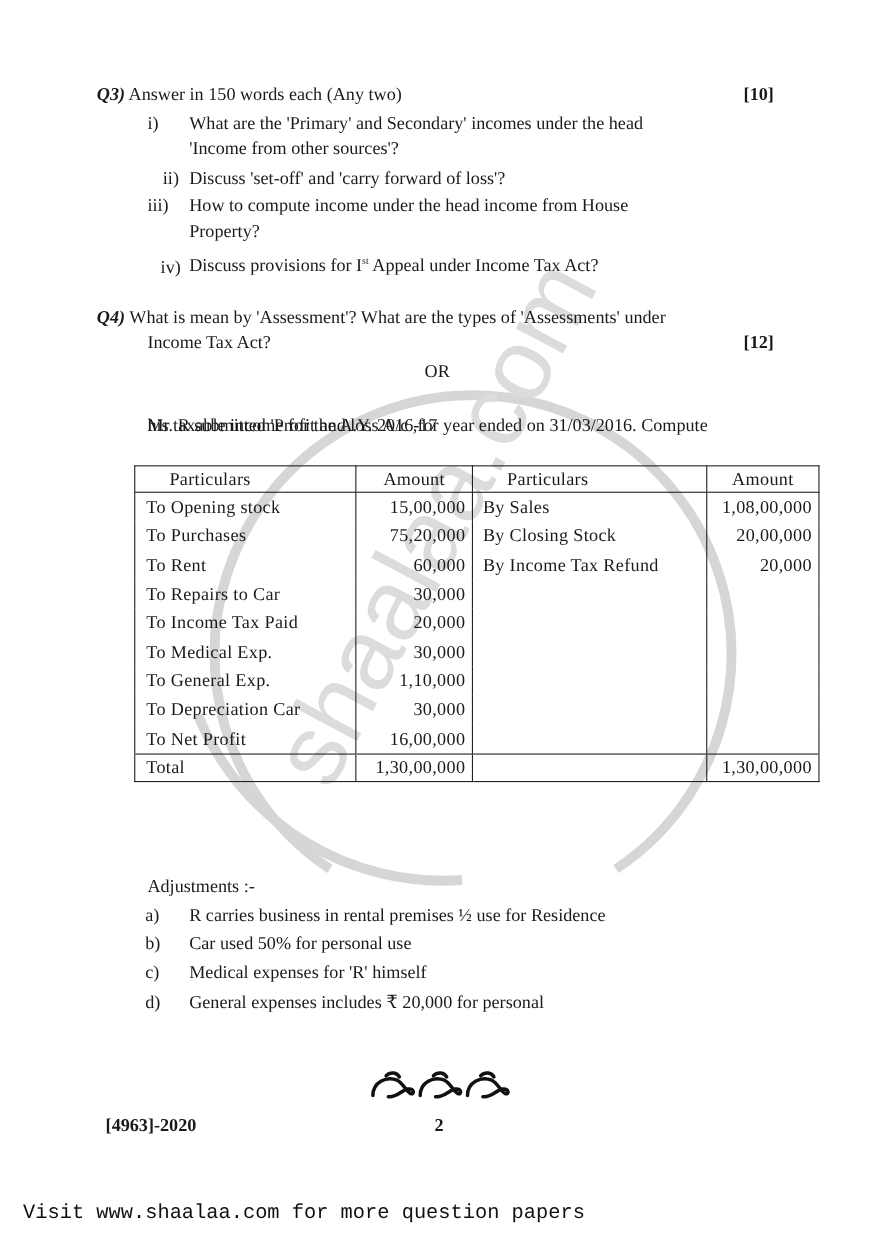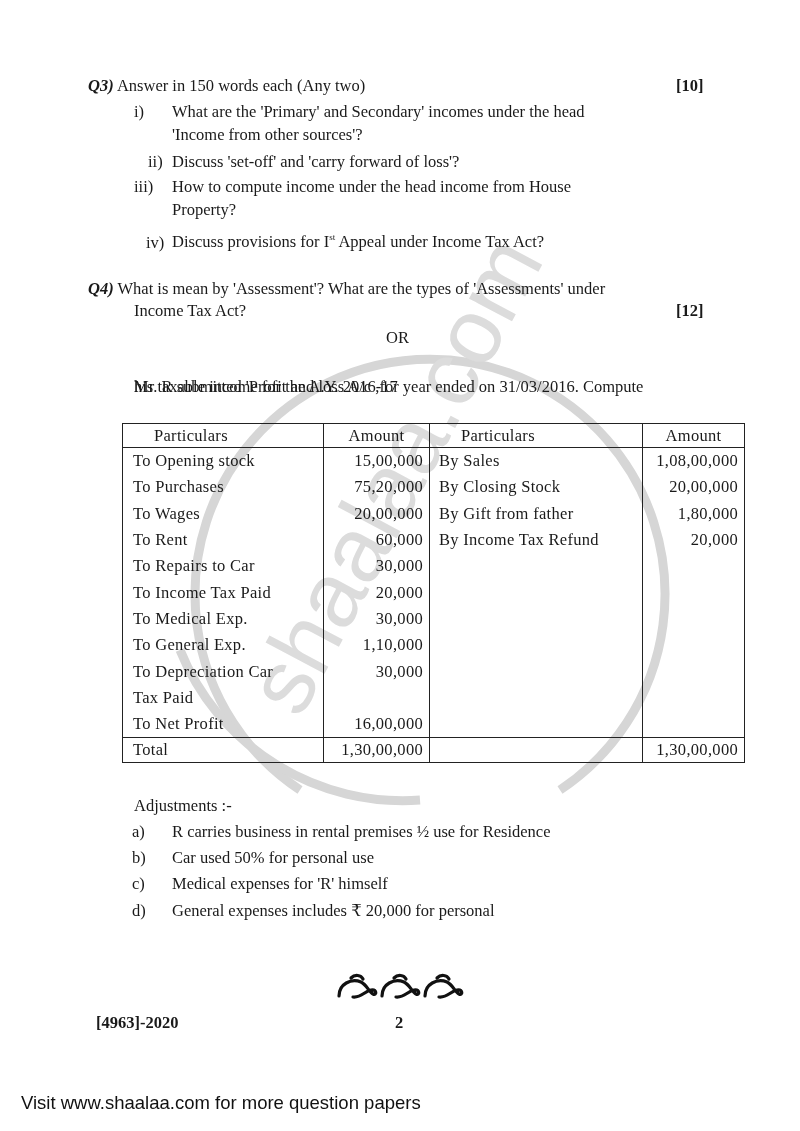--- a/index.html
+++ b/index.html
@@ -18,21 +18,21 @@
   table.pl tr.total td { border-top: 1.3px solid #222; border-bottom: 1.3px solid #222; height: 24px; line-height: 24px; }
   table.pl .c1 { width: 163px; text-align: left; padding-left: 10px; }
   table.pl .c2 { width: 93px; text-align: right; }
   table.pl .c3 { width: 175px; text-align: left; padding-left: 9px; }
   table.pl .c4 { width: 89px; text-align: right; }
   table.pl th.c1, table.pl th.c3 { text-align: left; padding-left: 31px; }
   table.pl th.c2, table.pl th.c4 { text-align: center; }
   .ornament { position: absolute; left: 335px; top: 972px; width: 130px; height: 30px; }
   .footer-code { font-weight: bold; font-size: 16.5px; }
   .page-num { font-weight: bold; font-size: 16.5px; }
-  .visit { font-family: Liberation Sans, sans-serif; font-size: 18.5px; color: #111; }
+  .visit { font-family: Liberation Mono, monospace; font-size: 18.5px; color: #111; }
 </style>
 </head>
 <body>
 
 <svg class="watermark" viewBox="0 0 800 1131">
   <g fill="none" stroke="#d6d6d6" stroke-width="9">
     <path d="M 300 790 A 235 235 0 1 1 560 790"></path>
     <path d="M 180 650 A 240 240 0 0 0 420 800"></path>
   </g>
   <text x="300" y="720" transform="rotate(-62 300 720)" font-family="Liberation Sans, sans-serif" font-size="92" fill="#dcdcdc">shaalaa.com</text>
@@ -86,26 +86,20 @@
         <td class="c3">By Sales</td>
         <td class="c4">1,08,00,000</td>
       </tr>
     <tr>
         <td class="c1">To Purchases</td>
         <td class="c2">75,20,000</td>
         <td class="c3">By Closing Stock</td>
         <td class="c4">20,00,000</td>
       </tr>
     <tr>
-        <td class="c1">To Wages</td>
-        <td class="c2">20,00,000</td>
-        <td class="c3">By Gift from father</td>
-        <td class="c4">1,80,000</td>
-      </tr>
-    <tr>
         <td class="c1">To Rent</td>
         <td class="c2">60,000</td>
         <td class="c3">By Income Tax Refund</td>
         <td class="c4">20,000</td>
       </tr>
     <tr>
         <td class="c1">To Repairs to Car</td>
         <td class="c2">30,000</td>
         <td class="c3"></td>
         <td class="c4"></td>
@@ -124,26 +118,20 @@
       </tr>
     <tr>
         <td class="c1">To General Exp.</td>
         <td class="c2">1,10,000</td>
         <td class="c3"></td>
         <td class="c4"></td>
       </tr>
     <tr>
         <td class="c1">To Depreciation Car</td>
         <td class="c2">30,000</td>
-        <td class="c3"></td>
-        <td class="c4"></td>
-      </tr>
-    <tr>
-        <td class="c1">Tax Paid</td>
-        <td class="c2"></td>
         <td class="c3"></td>
         <td class="c4"></td>
       </tr>
     <tr>
         <td class="c1">To Net Profit</td>
         <td class="c2">16,00,000</td>
         <td class="c3"></td>
         <td class="c4"></td>
       </tr>
     <tr class="total">

